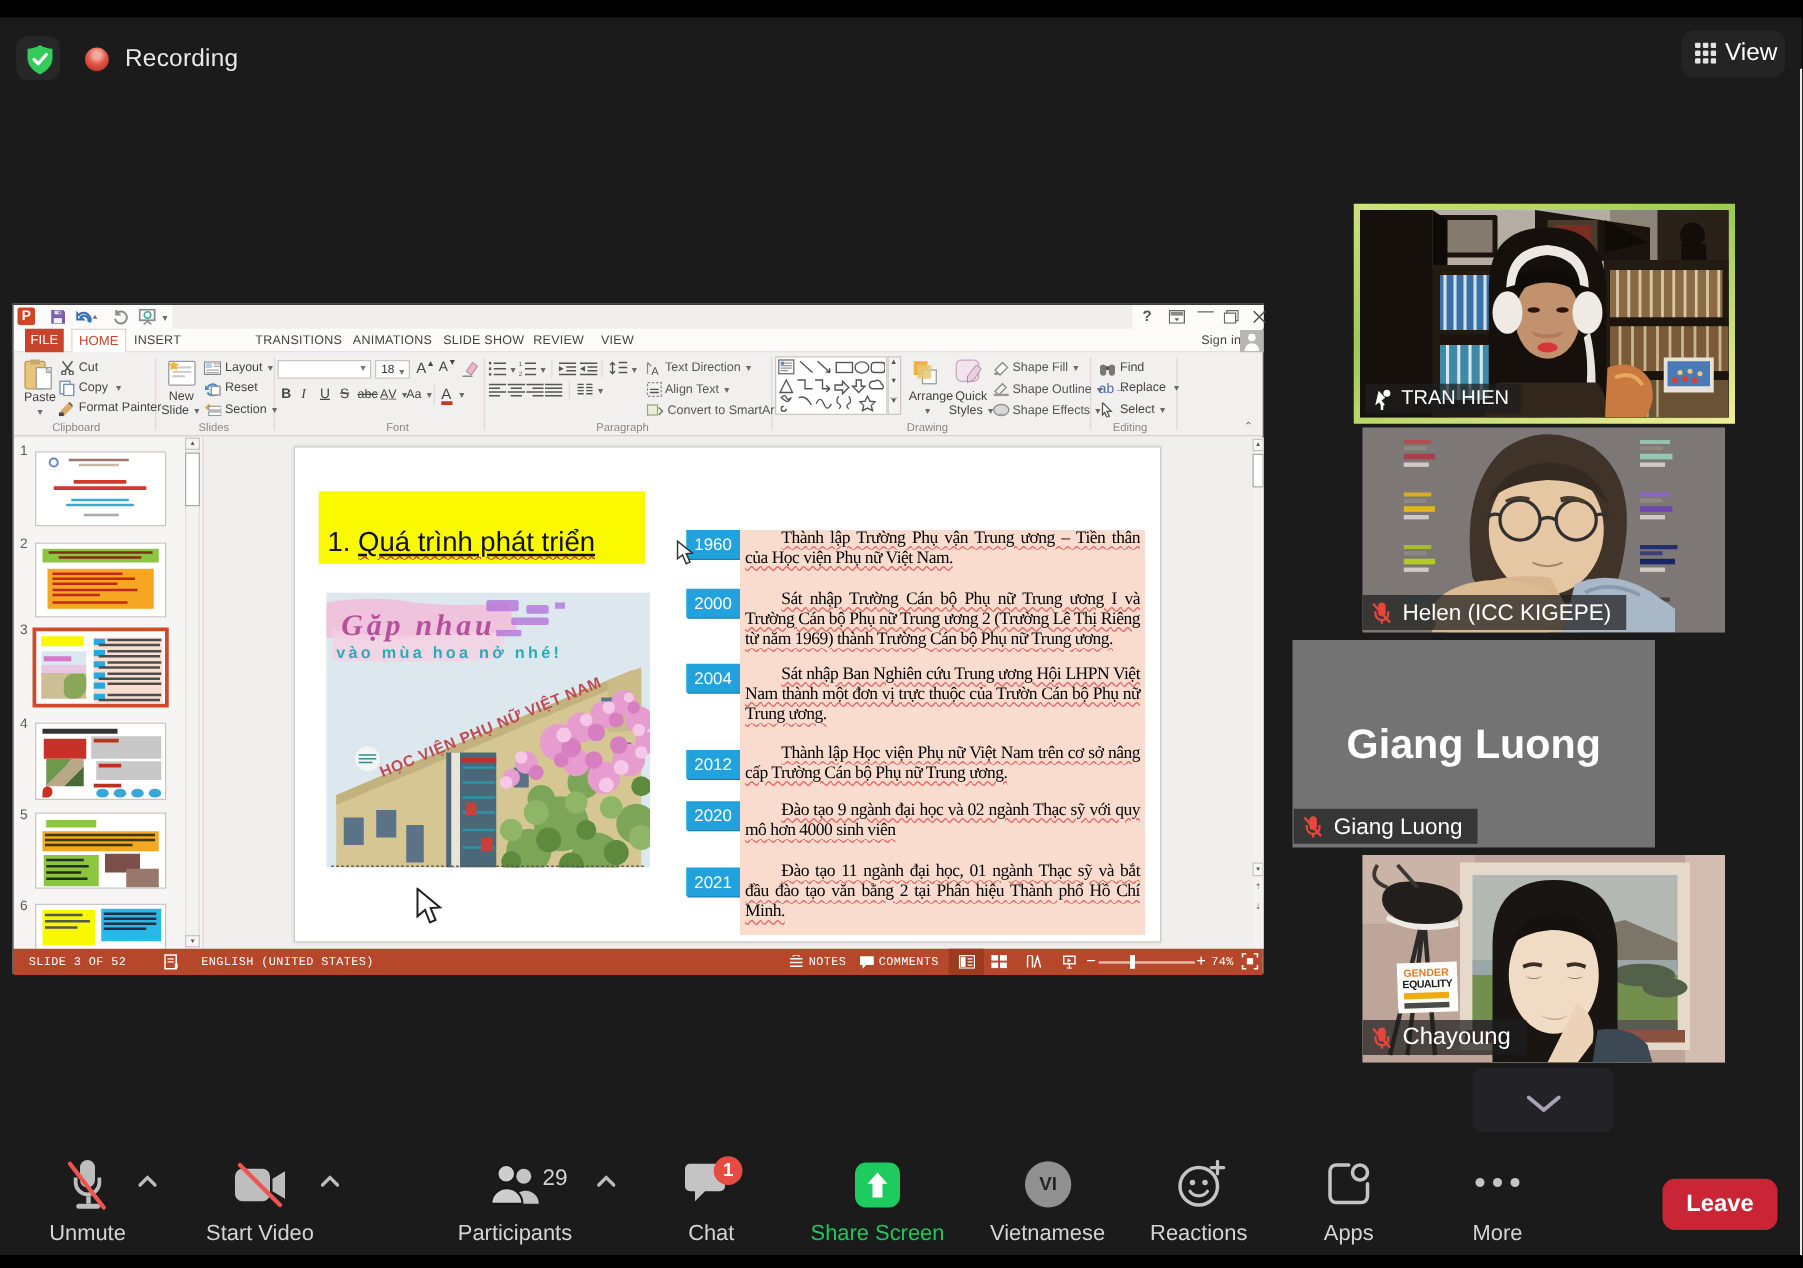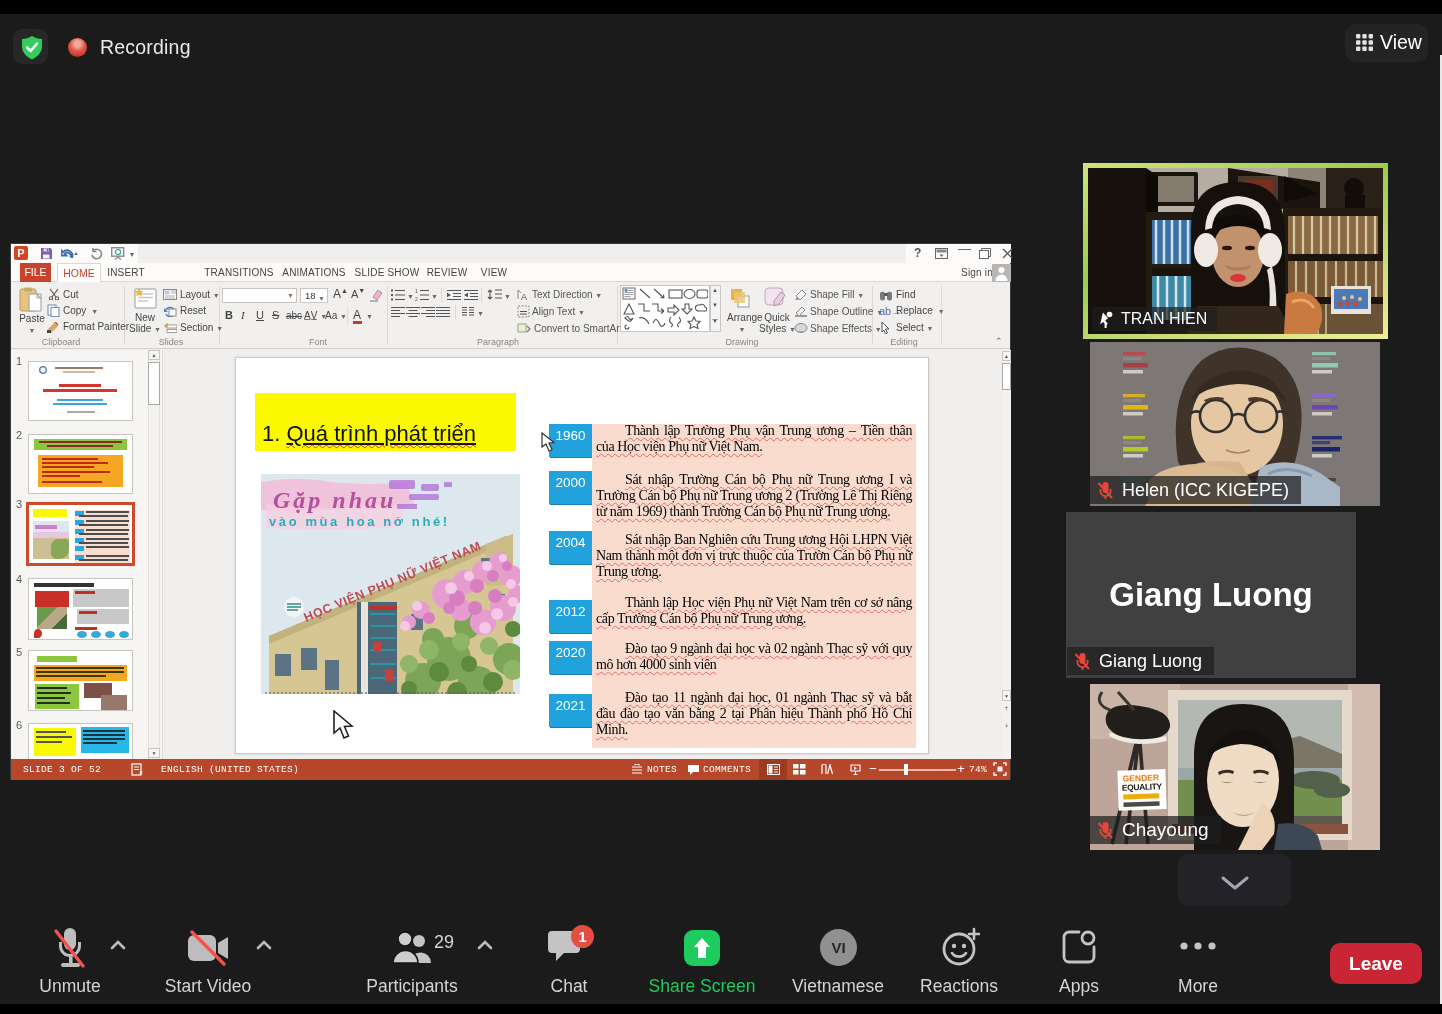--- a/index.html
+++ b/index.html
@@ -13,21 +13,21 @@
 #viewbtn{left:1345px;top:24px;width:83px;height:38px;background:#242424;border-radius:11px;}
 #viewtext{left:1380px;top:31px;font-size:19.5px;color:#fff;}
 #whiteline{left:1440px;top:55px;width:2px;height:949px;background:#e8e8e8;}
 
 .blabel{position:absolute;top:976px;font-size:17.5px;color:#d4d4d4;text-align:center;transform:translateX(-50%);white-space:nowrap;}
 .caret{position:absolute;top:940px;width:16px;height:10px;}
 
 #tile1{left:1083px;top:163px;width:305px;height:176px;background:linear-gradient(160deg,#cfe37a,#9ccb4d 40%,#f0ee9b);}
 #tile1 .inner{position:absolute;left:5px;top:5px;width:295px;height:166px;background:#1e1c1a;overflow:hidden;}
 #tile2{left:1090px;top:342px;width:290px;height:164px;background:#7c7875;overflow:hidden;}
-#tile3{left:1066px;top:512px;width:290px;height:166px;background:#404040;overflow:hidden;}
+#tile3{left:1034px;top:512px;width:290px;height:166px;background:#737373;overflow:hidden;}
 #tile4{left:1090px;top:684px;width:290px;height:166px;background:#c4ab9f;overflow:hidden;}
 .nlabel{position:absolute;background:rgba(30,30,30,.72);color:#fff;display:flex;align-items:center;white-space:nowrap;}
 #chevbtn{left:1178px;top:854px;width:113px;height:52px;background:#232327;border-radius:9px;}
 
 #ppt{left:10px;top:243px;width:1001px;height:536px;background:#f1efed;border:1px solid #3a3a3a;font-family:"Liberation Sans",sans-serif;}
 #ppt .abs{position:absolute;}
 #qat{left:0;top:0;width:127px;height:19px;background:#fcfbfa;}
 #ptitle{left:127px;top:0;width:768px;height:19px;background:#e11c23;color:#fff;font-size:10.5px;text-align:center;line-height:19px;}
 #pctrl{left:895px;top:0;width:105px;height:19px;background:#fcfbfa;color:#333;}
 #ptabs{left:0;top:19px;width:999px;height:19px;background:#fcfbf9;border-bottom:1px solid #dad7d4;}
@@ -43,21 +43,21 @@
 .thumb{position:absolute;left:17px;width:105px;background:#fff;border:1px solid #c8c6c3;overflow:hidden;}
 .tnum{position:absolute;left:5px;font-size:11px;color:#5a5a5a;}
 #pscroll{left:137px;top:106px;width:12px;height:409px;background:#f3f2f1;border-left:1px solid #e2e0dd;border-right:1px solid #e2e0dd;}
 #pcanvas{left:151px;top:106px;width:841px;height:409px;background:#f0efed;border-left:1px solid #dedbd8;}
 #pslide{position:absolute;left:72px;top:7px;width:694px;height:397px;background:#fff;border:1px solid #cbc9c6;box-shadow:0 0 3px rgba(0,0,0,.12);}
 #rscroll{left:992px;top:106px;width:8px;height:409px;background:#f3f2f1;}
 #pstatus{left:0;top:515px;width:999px;height:21px;background:#b7472a;color:#fff;font-size:10px;}
 .sbt{position:absolute;top:515px;height:35px;line-height:21px;color:#fff;font-size:9.5px;letter-spacing:.3px;font-family:Liberation Mono, monospace;}
 
 .ybox{position:absolute;left:19px;top:35px;width:261px;height:58px;background:#fbf900;}
-.yearbox{position:absolute;left:313px;width:43px;height:33px;background:#22a2dd;color:#fff;font-size:13.5px;text-align:center;line-height:23px;box-shadow:1px 1px 0 #1b7eb0;}
+.yearbox{position:absolute;left:313px;width:43px;height:23px;background:#22a2dd;color:#fff;font-size:13.5px;text-align:center;line-height:23px;box-shadow:1px 1px 0 #1b7eb0;}
 .salmon{position:absolute;left:356px;top:66px;width:324px;height:324px;background:#f9dcce;}
 .tlp{position:absolute;left:360px;width:316px;font-family:"Liberation Serif",serif;font-size:14px;line-height:16.2px;color:#000;text-align:justify;text-indent:29px;letter-spacing:-0.4px;text-decoration:underline wavy rgba(224,80,80,.8) 1px;text-underline-offset:2px;}
 </style></head>
 <body>
 <div id="root">
 <div id="app"></div>
 <div id="whiteline" class="abs"></div>
 
 <div id="shieldbox" class="abs"></div>
 <svg class="abs" style="left:20px;top:35px" width="24" height="25" viewBox="0 0 24 25">

